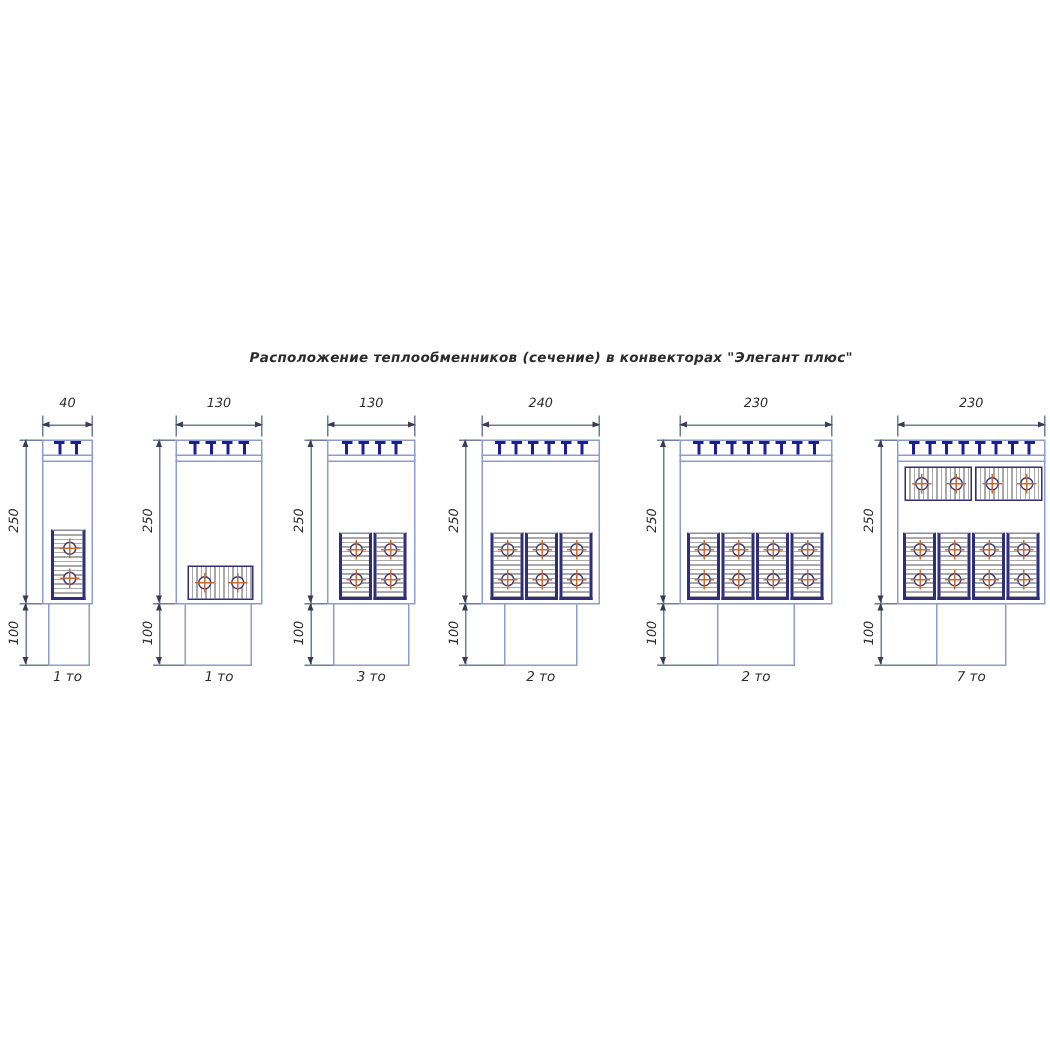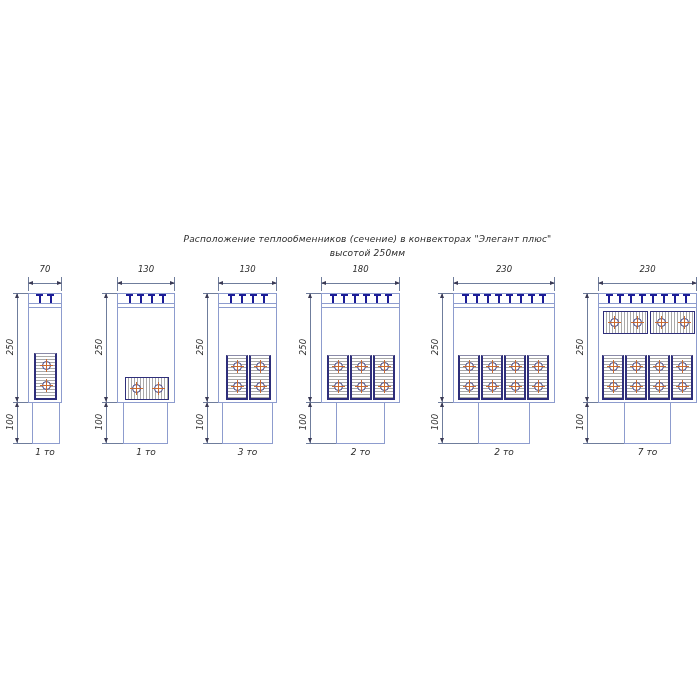--- a/index.html
+++ b/index.html
@@ -1,19 +1,19 @@
 <!DOCTYPE html>
 <html><head>
 <meta charset="utf-8">
 <style>
   html,body{margin:0;padding:0;background:#ffffff;}
   #canvas{position:relative;width:700px;height:700px;background:#ffffff;overflow:hidden;
           font-family:"DejaVu Sans",sans-serif;}
   .title-line{position:absolute;left:35px;width:665px;text-align:center;
-              font-style:italic;font-size:9px;color:#2b2b2b;letter-spacing:.2px;}
+              font-style:italic;font-size:9px;color:#2b2b2b;letter-spacing:.2px;font-weight:bold;}
   .hline{position:absolute;height:1px;}
   .vline{position:absolute;width:1px;}
   .dim-text{position:absolute;font-style:italic;font-size:8.5px;color:#2b2b2b;text-align:center;}
   .caption{position:absolute;font-style:italic;font-size:9px;color:#2b2b2b;text-align:center;}
   .rot{transform:rotate(-90deg);transform-origin:center center;height:12px;line-height:12px;}
   .box{position:absolute;background:#ffffff;}
   .arrow{position:absolute;width:0;height:0;}
   .exch{position:absolute;}
   .exch.v{background:repeating-linear-gradient(180deg,#ffffff 0px,#ffffff 2px,var(--hatch) 2px,var(--hatch) 3px);}
   .exch.h{background:repeating-linear-gradient(90deg,#ffffff 0px,#ffffff 2px,var(--hatch) 2px,var(--hatch) 3px);}
@@ -23,21 +23,20 @@
   .tube .ch{position:absolute;left:0;top:6px;width:13px;height:1px;}
   .tube .cv{position:absolute;left:6px;top:0;width:1px;height:13px;}
   .clipbar{position:absolute;height:2px;}
   .clipstem{position:absolute;width:2px;}
 </style>
 </head>
 <body>
 
 <div id="canvas" style="--hatch: #a9a9a9;">
   <div class="title-line" style="top:234px;">Расположение теплообменников (сечение) в конвекторах "Элегант плюс"</div>
-  <div class="title-line" style="top:248px;">высотой 250мм</div>
   <div id="diagrams">
       <div class="box" style="left: 28px; top: 293px; width: 32px; height: 108px; border: 1px solid rgb(141, 156, 206);"></div>
       <div class="hline" style="left: 28px; top: 303px; width: 34px; background: rgb(141, 156, 206);"></div>
       <div class="hline" style="left: 28px; top: 307px; width: 34px; background: rgb(141, 156, 206);"></div>
       <div class="clipbar" style="left: 36px; top: 294px; width: 7px; background: rgb(28, 28, 150);"></div>
       <div class="clipstem" style="left: 38.5px; top: 296px; height: 7px; background: rgb(28, 28, 150);"></div>
       <div class="clipbar" style="left: 47px; top: 294px; width: 7px; background: rgb(28, 28, 150);"></div>
       <div class="clipstem" style="left: 49.5px; top: 296px; height: 7px; background: rgb(28, 28, 150);"></div>
       <div class="box" style="left: 32px; top: 402px; width: 26px; height: 40px; border: 1px solid rgb(141, 156, 206);"></div>
       <div class="exch v" style="left: 34px; top: 353px; width: 19px; height: 44px; border-width: 1px 2px 2px; border-style: solid; border-color: rgb(138, 138, 168) rgb(46, 46, 122) rgb(46, 46, 122); border-image: initial;"></div>
@@ -49,21 +48,21 @@
       <div class="tube" style="left: 40px; top: 379px;">
         <div class="ring" style="border: 1px solid rgb(58, 58, 122);"></div>
         <div class="ch" style="background: rgb(201, 106, 48);"></div>
         <div class="cv" style="background: rgb(201, 106, 48);"></div>
       </div>
       <div class="vline" style="left: 28px; top: 277px; height: 14px; background: rgb(111, 125, 156);"></div>
       <div class="vline" style="left: 61px; top: 277px; height: 14px; background: rgb(111, 125, 156);"></div>
       <div class="hline" style="left: 28px; top: 283px; width: 34px; background: rgb(111, 125, 156);"></div>
       <div class="arrow" style="border-top: 2px solid transparent; border-bottom: 2px solid transparent; border-right: 5px solid rgb(58, 58, 85); left: 28px; top: 281px;"></div>
       <div class="arrow" style="border-top: 2px solid transparent; border-bottom: 2px solid transparent; border-left: 5px solid rgb(58, 58, 85); left: 57px; top: 281px;"></div>
-      <div class="dim-text" style="left: 25px; top: 264px; width: 40px;">70</div>
+      <div class="dim-text" style="left: 25px; top: 264px; width: 40px;">40</div>
       <div class="vline" style="left: 17px; top: 293px; height: 150px; background: rgb(111, 125, 156);"></div>
       <div class="hline" style="left: 13px; top: 293px; width: 15px; background: rgb(111, 125, 156);"></div>
       <div class="hline" style="left: 13px; top: 402px; width: 15px; background: rgb(111, 125, 156);"></div>
       <div class="hline" style="left: 13px; top: 443px; width: 19px; background: rgb(111, 125, 156);"></div>
       <div class="arrow" style="border-left: 2px solid transparent; border-right: 2px solid transparent; border-bottom: 5px solid rgb(58, 58, 85); left: 15px; top: 293px;"></div>
       <div class="arrow" style="border-left: 2px solid transparent; border-right: 2px solid transparent; border-top: 5px solid rgb(58, 58, 85); left: 15px; top: 397px;"></div>
       <div class="arrow" style="border-left: 2px solid transparent; border-right: 2px solid transparent; border-bottom: 5px solid rgb(58, 58, 85); left: 15px; top: 402px;"></div>
       <div class="arrow" style="border-left: 2px solid transparent; border-right: 2px solid transparent; border-top: 5px solid rgb(58, 58, 85); left: 15px; top: 438px;"></div>
       <div class="dim-text rot" style="left: -10px; top: 341px; width: 40px;">250</div>
       <div class="dim-text rot" style="left: -10px; top: 416px; width: 40px;">100</div>
@@ -206,21 +205,21 @@
       <div class="tube" style="left: 378px; top: 380px;">
         <div class="ring" style="border: 1px solid rgb(58, 58, 122);"></div>
         <div class="ch" style="background: rgb(201, 106, 48);"></div>
         <div class="cv" style="background: rgb(201, 106, 48);"></div>
       </div>
       <div class="vline" style="left: 321px; top: 277px; height: 14px; background: rgb(111, 125, 156);"></div>
       <div class="vline" style="left: 399px; top: 277px; height: 14px; background: rgb(111, 125, 156);"></div>
       <div class="hline" style="left: 321px; top: 283px; width: 79px; background: rgb(111, 125, 156);"></div>
       <div class="arrow" style="border-top: 2px solid transparent; border-bottom: 2px solid transparent; border-right: 5px solid rgb(58, 58, 85); left: 321px; top: 281px;"></div>
       <div class="arrow" style="border-top: 2px solid transparent; border-bottom: 2px solid transparent; border-left: 5px solid rgb(58, 58, 85); left: 395px; top: 281px;"></div>
-      <div class="dim-text" style="left: 340.5px; top: 264px; width: 40px;">180</div>
+      <div class="dim-text" style="left: 340.5px; top: 264px; width: 40px;">240</div>
       <div class="vline" style="left: 310px; top: 293px; height: 150px; background: rgb(111, 125, 156);"></div>
       <div class="hline" style="left: 306px; top: 293px; width: 15px; background: rgb(111, 125, 156);"></div>
       <div class="hline" style="left: 306px; top: 402px; width: 15px; background: rgb(111, 125, 156);"></div>
       <div class="hline" style="left: 306px; top: 443px; width: 30px; background: rgb(111, 125, 156);"></div>
       <div class="arrow" style="border-left: 2px solid transparent; border-right: 2px solid transparent; border-bottom: 5px solid rgb(58, 58, 85); left: 308px; top: 293px;"></div>
       <div class="arrow" style="border-left: 2px solid transparent; border-right: 2px solid transparent; border-top: 5px solid rgb(58, 58, 85); left: 308px; top: 397px;"></div>
       <div class="arrow" style="border-left: 2px solid transparent; border-right: 2px solid transparent; border-bottom: 5px solid rgb(58, 58, 85); left: 308px; top: 402px;"></div>
       <div class="arrow" style="border-left: 2px solid transparent; border-right: 2px solid transparent; border-top: 5px solid rgb(58, 58, 85); left: 308px; top: 438px;"></div>
       <div class="dim-text rot" style="left: 283px; top: 341px; width: 40px;">250</div>
       <div class="dim-text rot" style="left: 283px; top: 416px; width: 40px;">100</div>

